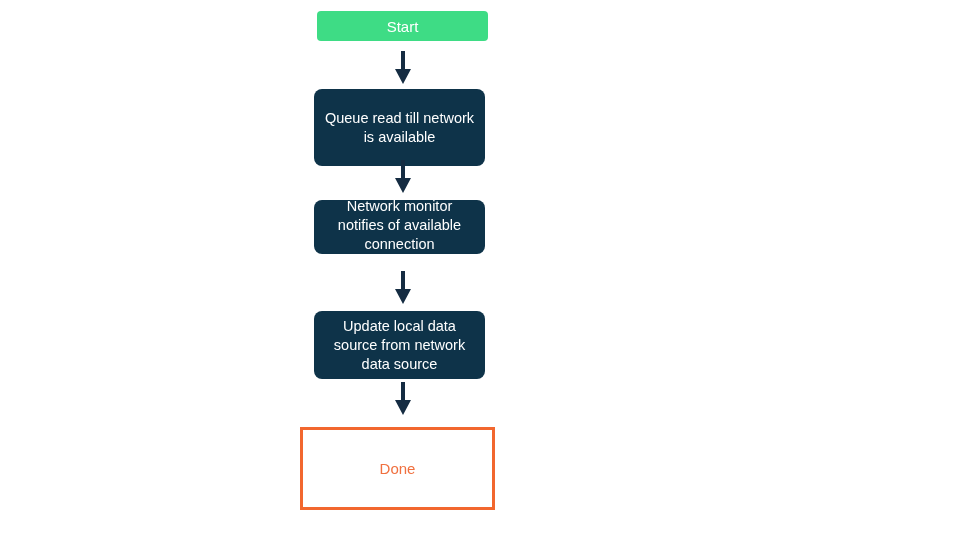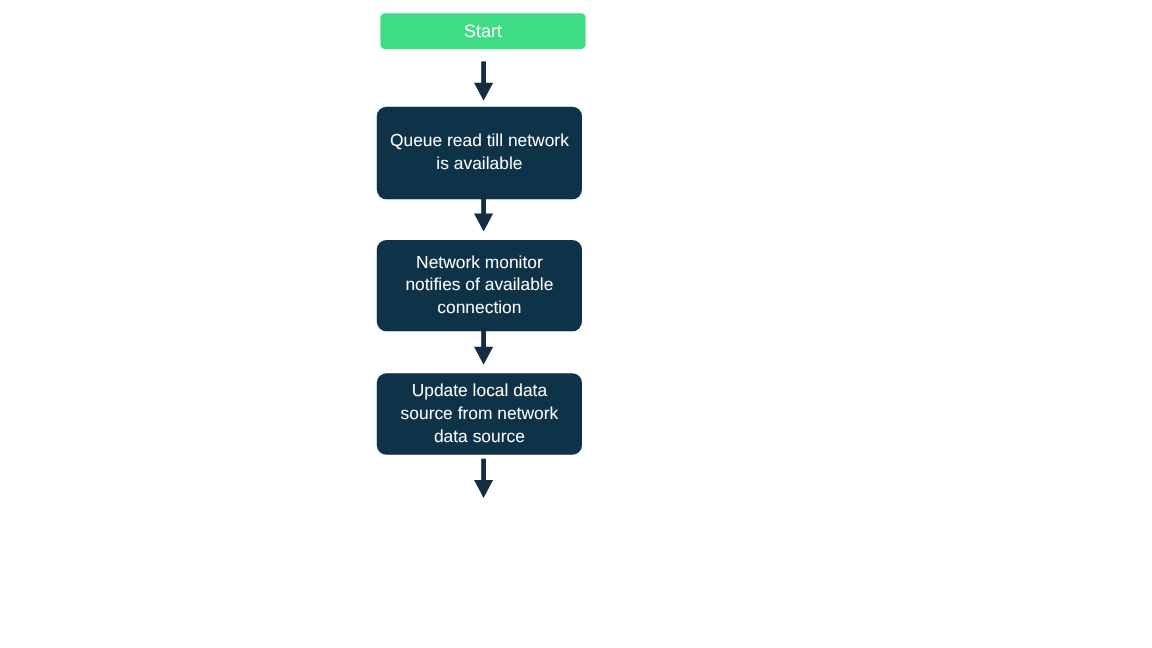--- a/index.html
+++ b/index.html
@@ -35,21 +35,21 @@
     background:var(--start-bg);
     border-radius:4px;
     font-size:15px;
   }
   .node-process{
     background:var(--process-bg);
     border-radius:8px;
     left:314px;width:171px;
   }
   .node-queue{top:89px;height:77px;}
-  .node-network{top:200px;height:76px;}
+  .node-network{top:200px;height:54px;align-items:flex-end;}
   .node-update{top:311px;height:68px;justify-content:flex-end;}
   .node-end{
     left:300px;top:427px;width:195px;height:83px;
     background:var(--end-bg);
     border:3px solid var(--end-border);
     color:var(--end-text);
     border-radius:0;
     font-size:15px;
   }
   .arrow{
@@ -107,14 +107,17 @@
     <span class="label">Update local data source from network data source</span>
   </div>
 
   <div class="arrow arrow-4">
     <svg viewBox="0 0 18 33" aria-hidden="true">
       <rect class="shaft" x="7" y="0" width="4" height="19"></rect>
       <polygon class="head" points="1,18 17,18 9,33"></polygon>
     </svg>
   </div>
 
+  <div class="node node-end">
+    <span class="label">Done</span>
+  </div>
 
 </div>
 
 </body></html>

